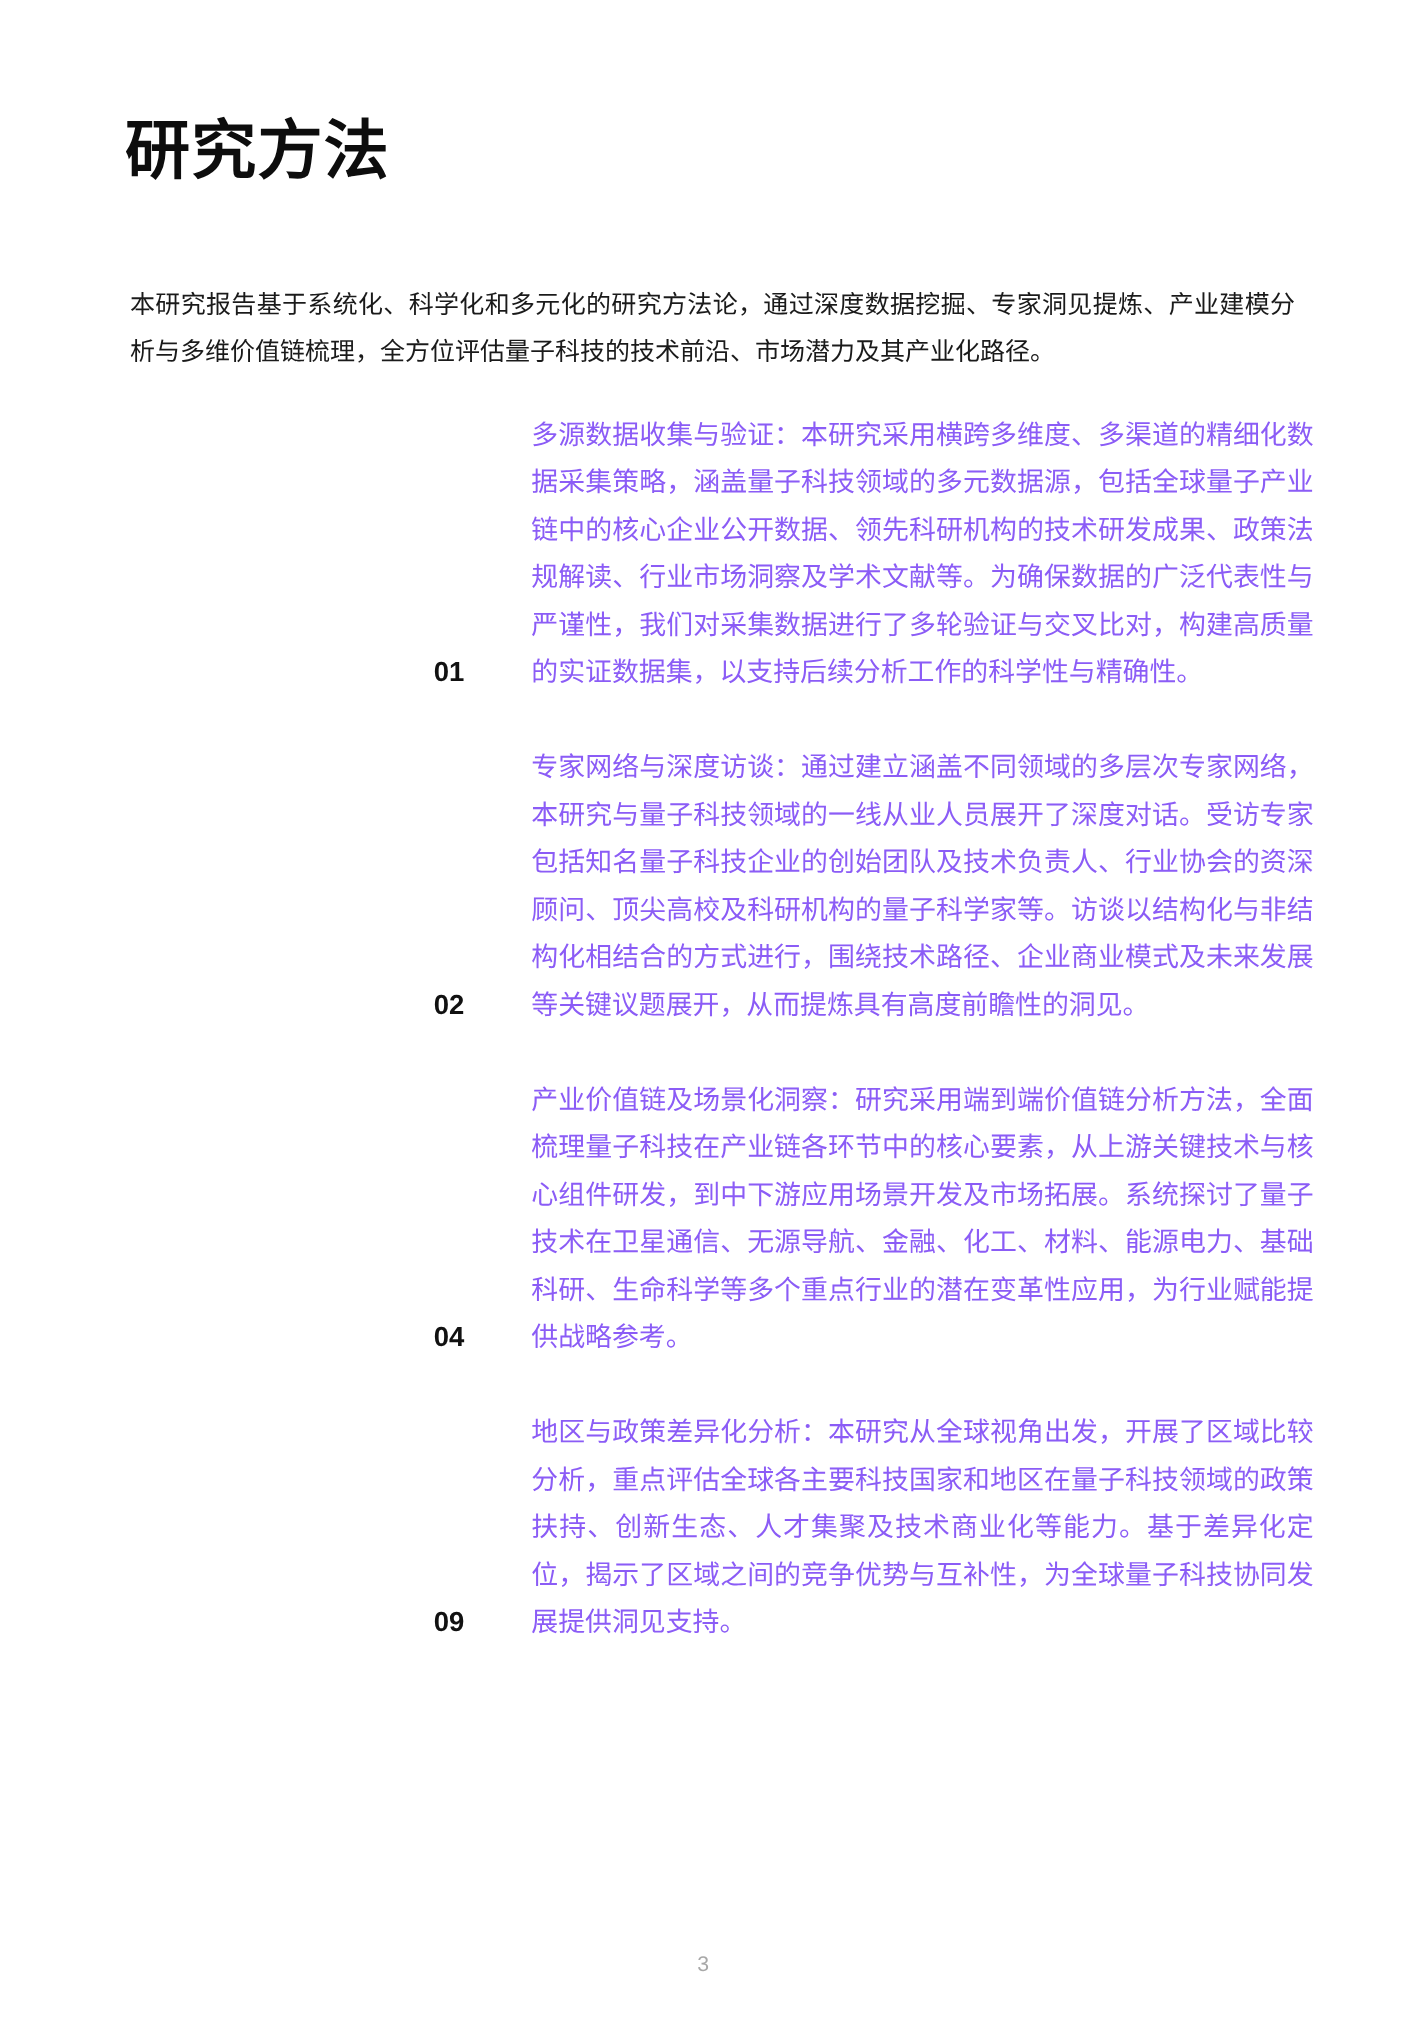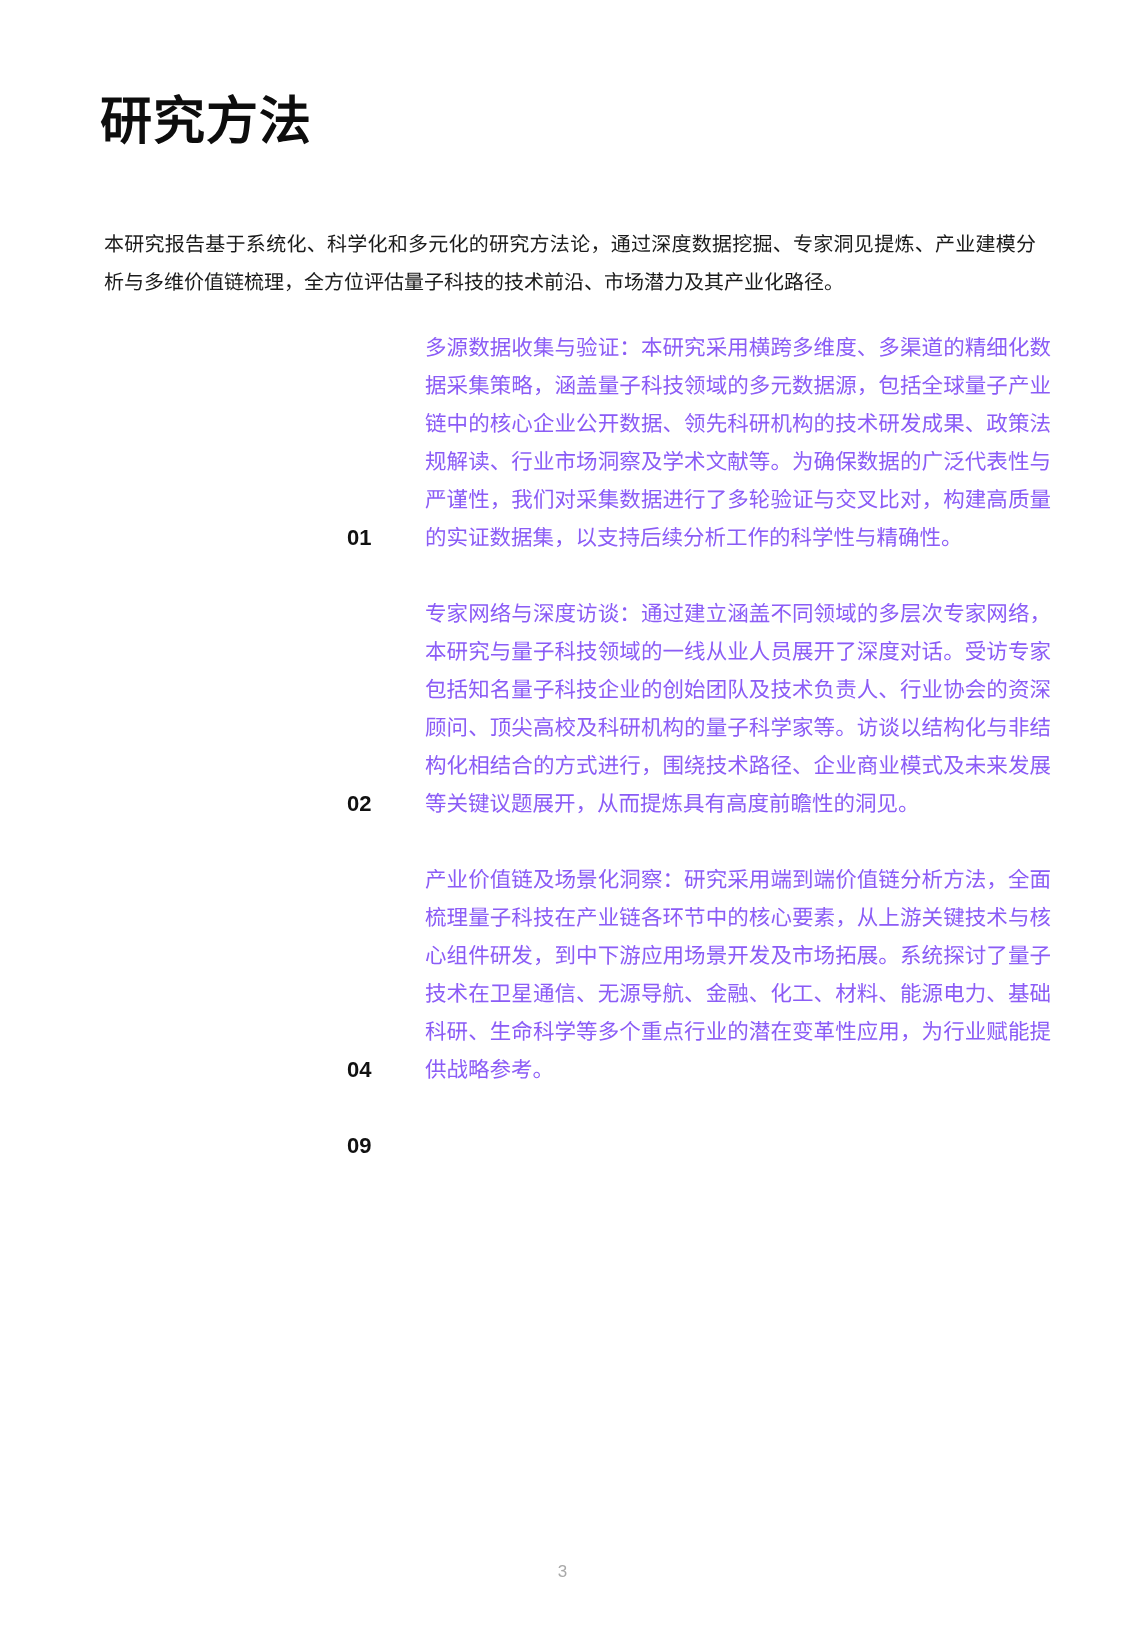--- a/index.html
+++ b/index.html
@@ -101,19 +101,20 @@
     </div>
 
 
     <div class="method-item">
       <div class="method-num">04</div>
       <div class="method-text">产业价值链及场景化洞察：研究采用端到端价值链分析方法，全面梳理量子科技在产业链各环节中的核心要素，从上游关键技术与核心组件研发，到中下游应用场景开发及市场拓展。系统探讨了量子技术在卫星通信、无源导航、金融、化工、材料、能源电力、基础科研、生命科学等多个重点行业的潜在变革性应用，为行业赋能提供战略参考。</div>
     </div>
 
     <div class="method-item">
       <div class="method-num">09</div>
+      <div class="method-text">地区与政策差异化分析：本研究从全球视角出发，开展了区域比较分析，重点评估全球各主要科技国家和地区在量子科技领域的政策扶持、创新生态、人才集聚及技术商业化等能力。基于差异化定位，揭示了区域之间的竞争优势与互补性，为全球量子科技协同发展提供洞见支持。</div>
     </div>
 
   </div>
 
   <div class="page-footer">3</div>
 
 </div>
 
 </body></html>

